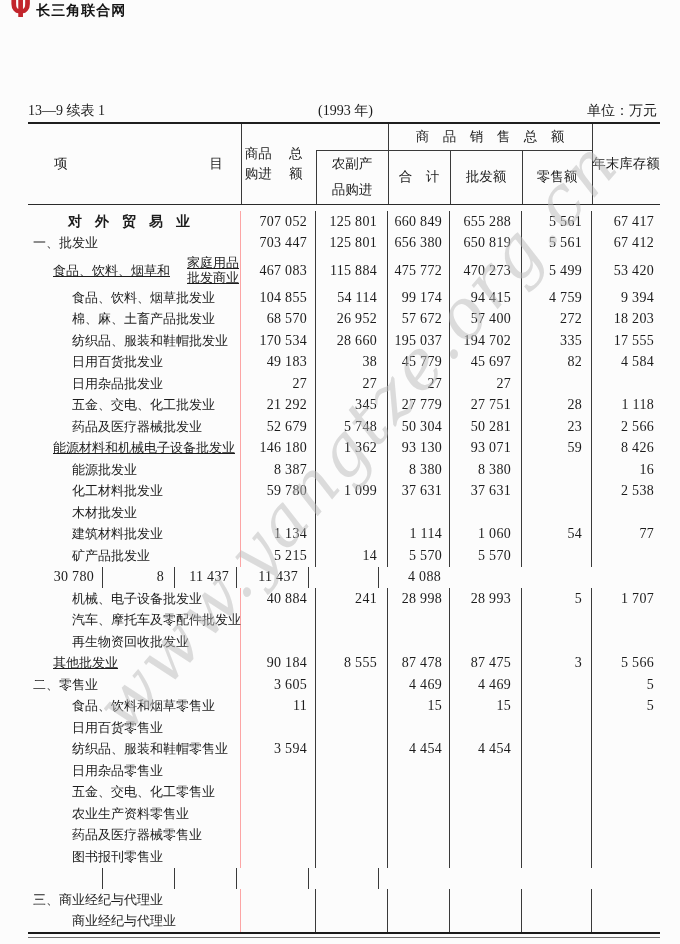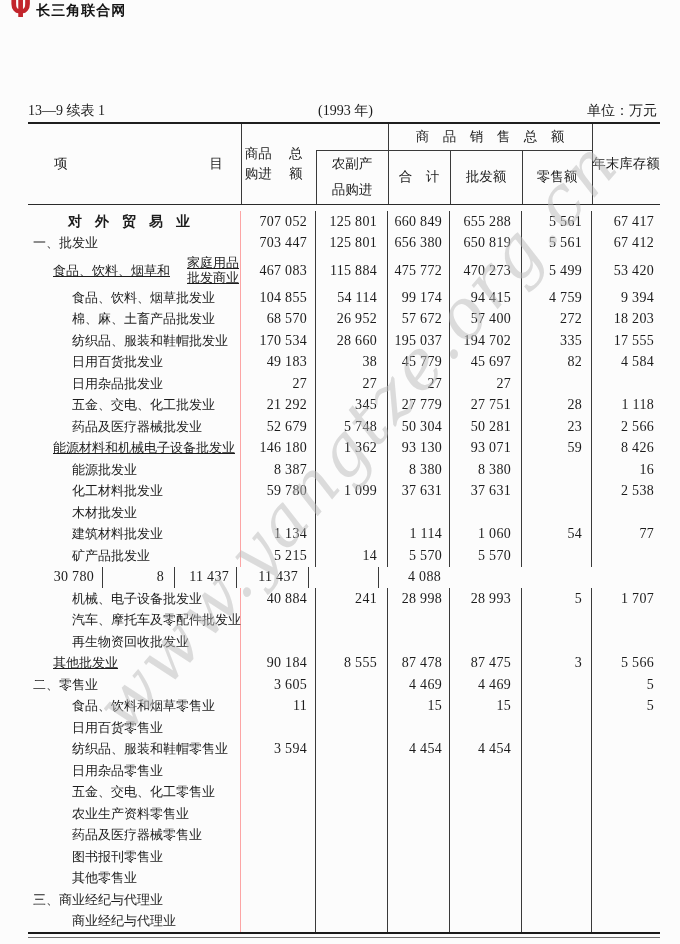--- a/index.html
+++ b/index.html
@@ -434,23 +434,20 @@
             <span>图书报刊零售业</span>
           </div>
           <div class="c-num n0"></div>
           <div class="c-num n1"></div>
           <div class="c-num n2"></div>
           <div class="c-num n3"></div>
           <div class="c-num n4"></div>
           <div class="c-num n5"></div>
         </div>
         <div class="row leaf">
-          <div class="c-label">
-            <span>其他零售业</span>
-          </div>
           <div class="c-num n0"></div>
           <div class="c-num n1"></div>
           <div class="c-num n2"></div>
           <div class="c-num n3"></div>
           <div class="c-num n4"></div>
           <div class="c-num n5"></div>
         </div>
         <div class="row section">
           <div class="c-label">
             <span>三、商业经纪与代理业</span>

